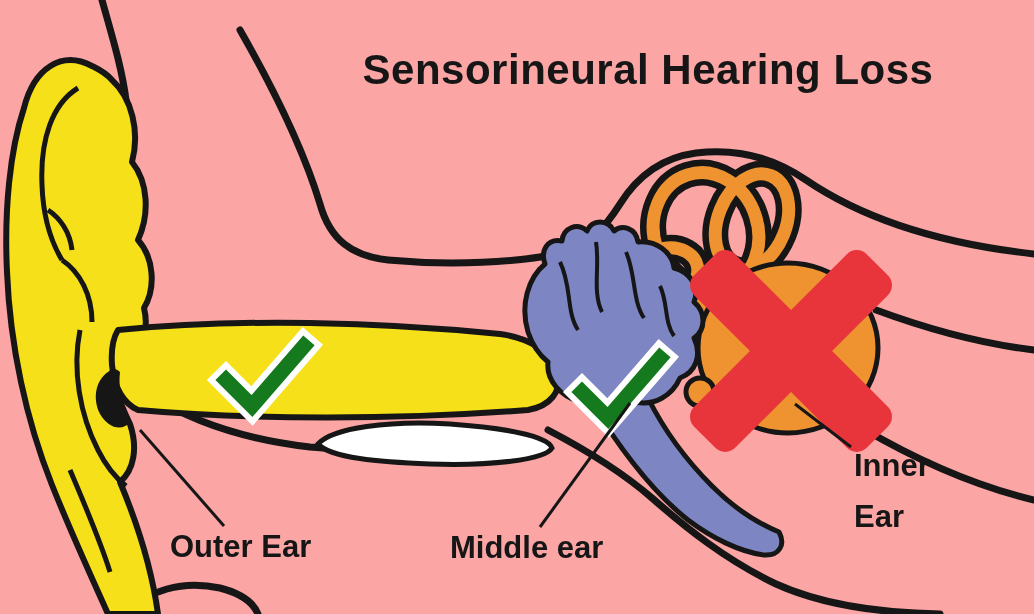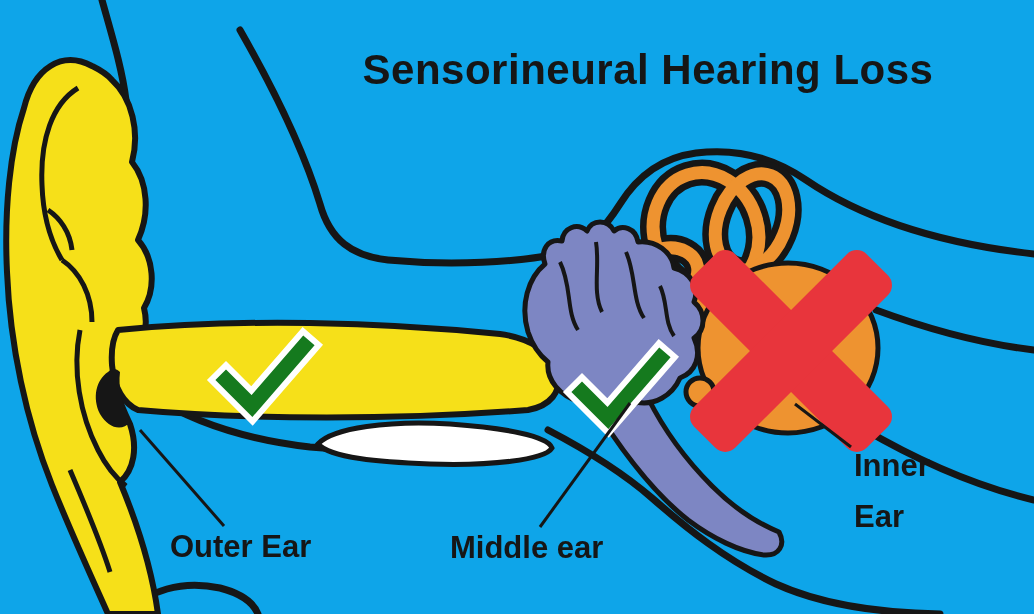--- a/index.html
+++ b/index.html
@@ -1,19 +1,19 @@
 <!DOCTYPE html>
 <html><head>
 <meta charset="utf-8">
 <style>
   html,body{margin:0;padding:0;background:#ffffff;}
   .stage{
     position:relative;
     width:1034px;height:614px;
-    background:#0ea5e9;
+    background:#fca5a5;
     overflow:hidden;
     font-family:"Liberation Sans", sans-serif;
   }
   svg{position:absolute;left:0;top:0;}
   text{font-family:"Liberation Sans", sans-serif;fill:#161616;}
   .title-text{font-size:42px;font-weight:bold;letter-spacing:.5px;}
   .label-text{font-size:31px;font-weight:bold;}
 </style>
 </head>
 <body>

